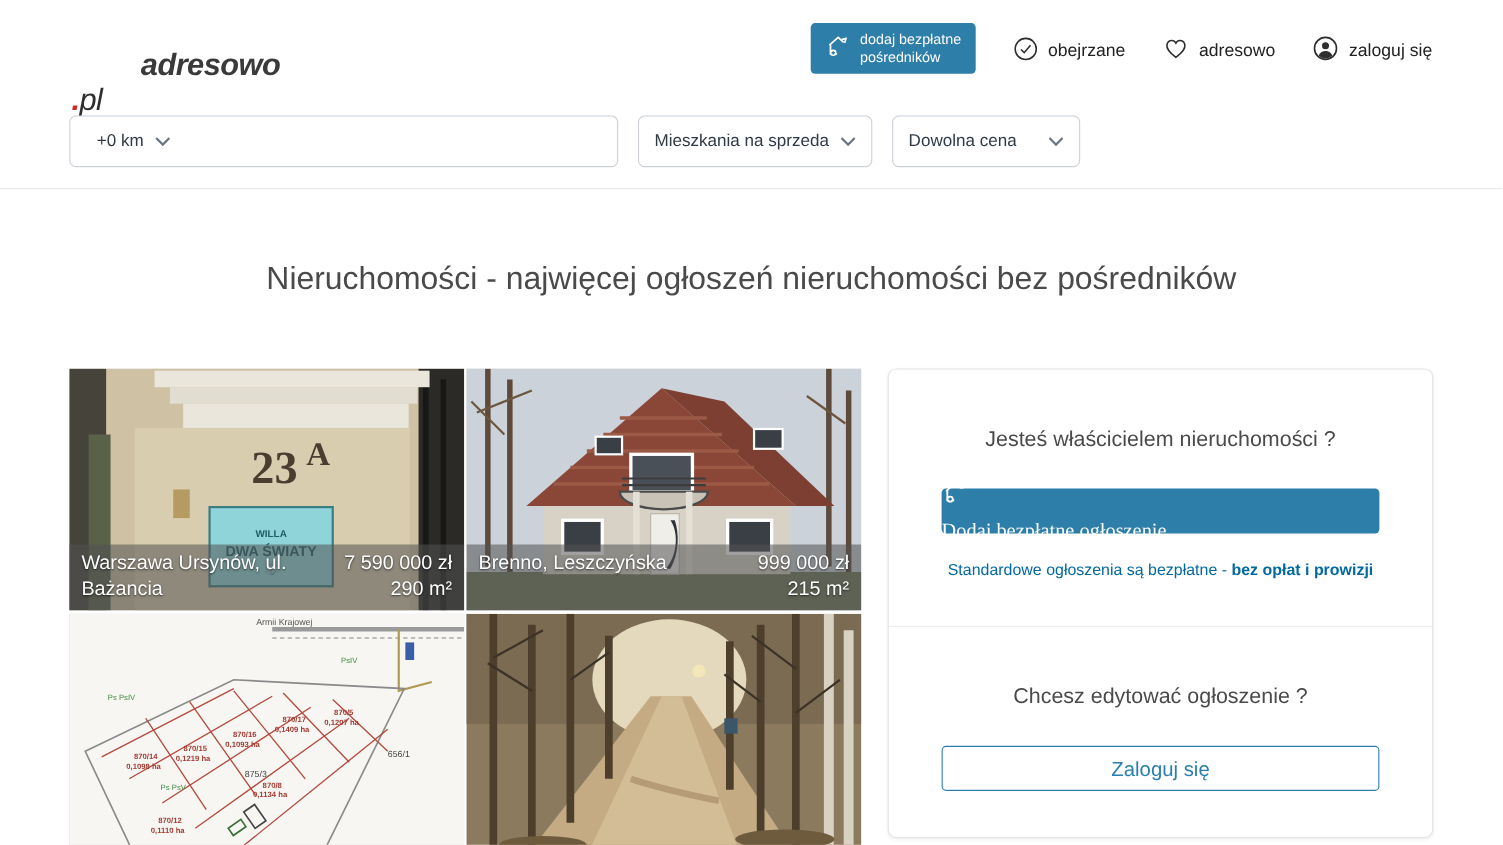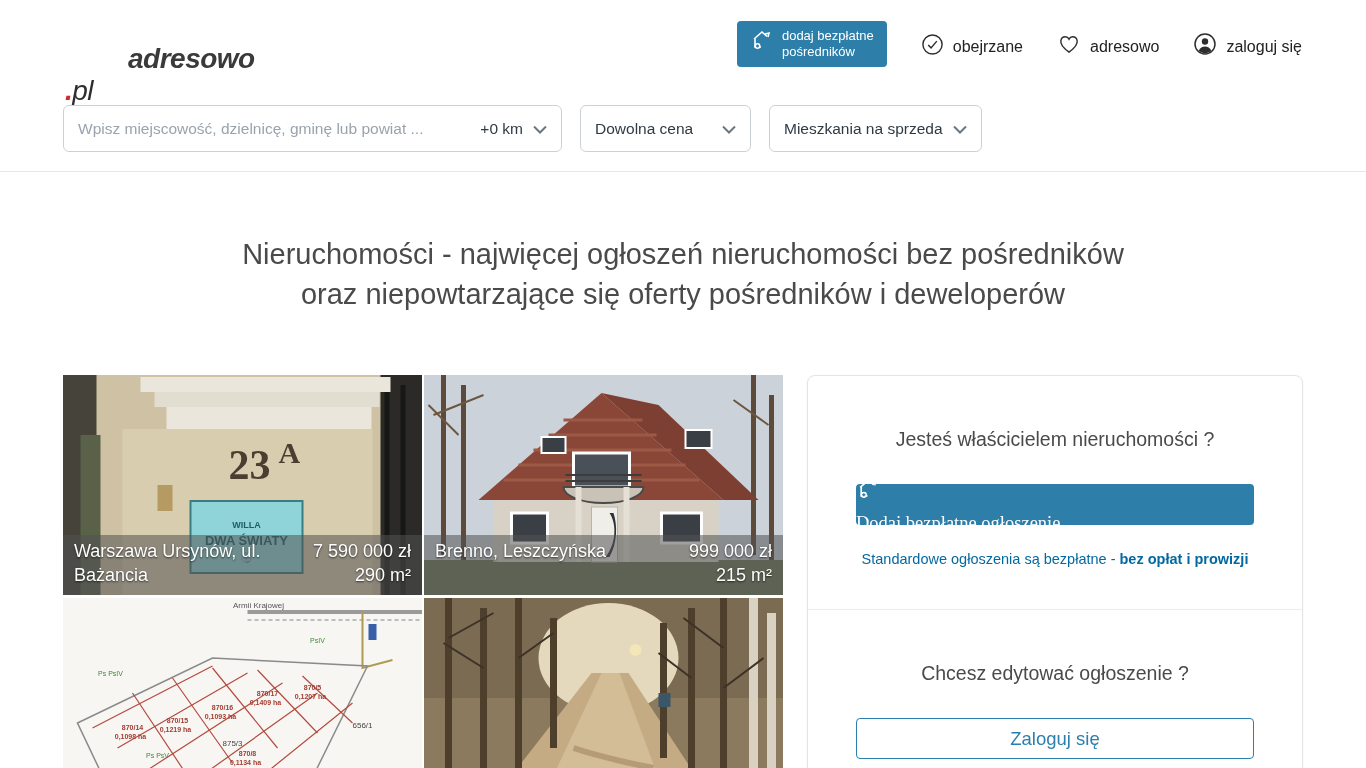--- a/index.html
+++ b/index.html
@@ -7,21 +7,21 @@
     font-family:"Liberation Sans", sans-serif; color:#333; }
 
   
   .header { display:flex; justify-content:space-between; align-items:center;
     padding:0 64px 0 65px; height:88px; background:#fff; }
   .logo { font-size:28px; font-style:italic; letter-spacing:-0.5px; cursor:pointer; white-space:nowrap; }
   .logo .main { font-weight:700; color:#3a3a3a; }
   .logo .dot  { font-weight:700; color:#d22a2a; }
   .logo .tld  { font-weight:400; color:#2e2e2e; }
   .header-right { display:flex; align-items:center; gap:34px; }
-  .btn-add-sm { display:flex; align-items:flex-start; gap:8px; background:#2d7ea9; color:#fff;
+  .btn-add-sm { display:flex; align-items:center; gap:8px; background:#2d7ea9; color:#fff;
     border:none; border-radius:4px; padding:7px 13px; font-size:13px; line-height:1.25;
     text-align:left; cursor:pointer; font-family:inherit; }
   .nav-item { display:flex; align-items:flex-end; gap:9px; font-size:16px; color:#222; cursor:pointer; }
   .nav-item svg { display:block; }
 
   
   .search-row { display:flex; gap:18px; padding:0 63px; margin-top:17px; }
   .field { border:1px solid #ccd1d7; border-radius:6px; height:47px; display:flex;
     align-items:center; padding:0 14px; background:#fff; font-size:15.5px; color:#3f4b58; }
   .loc-box { width:499px; }
@@ -120,56 +120,54 @@
           <path d="M5.8 18.5 C7 15.5 9.3 14.4 12 14.4 C14.7 14.4 17 15.5 18.2 18.5 C16.6 20.2 14.4 21.2 12 21.2 C9.6 21.2 7.4 20.2 5.8 18.5 Z" fill="#2e2e2e"></path>
         </svg>
       </span>
       <span>zaloguj się</span>
     </div>
   </div>
 </div>
 
 <div class="search-row">
   <div class="field loc-box">
-    <input type="text" placeholder="Wpisz miejscowość, dzielnicę, gminę lub powiat ..." style="">
     <div class="radius">
       <span>+0 km</span>
       <span>
         <svg width="14" height="9" viewBox="0 0 14 9" fill="none" stroke="#6b7683" stroke-width="2">
             <path d="M1 1.5 L7 7.5 L13 1.5"></path>
           </svg>
       </span>
     </div>
+  </div>
+
+  <div class="field select-box cat-box">
+    <span class="val">Mieszkania na sprzeda</span>
+    <span>
+      <svg width="14" height="9" viewBox="0 0 14 9" fill="none" stroke="#6b7683" stroke-width="2">
+          <path d="M1 1.5 L7 7.5 L13 1.5"></path>
+        </svg>
+    </span>
   </div>
 
   <div class="field select-box price-box">
     <span class="val">Dowolna cena</span>
     <span>
       <svg width="14" height="9" viewBox="0 0 14 9" fill="none" stroke="#6b7683" stroke-width="2">
           <path d="M1 1.5 L7 7.5 L13 1.5"></path>
         </svg>
     </span>
   </div>
 
-  <div class="field select-box cat-box">
-    <span class="val">Mieszkania na sprzeda</span>
-    <span>
-      <svg width="14" height="9" viewBox="0 0 14 9" fill="none" stroke="#6b7683" stroke-width="2">
-          <path d="M1 1.5 L7 7.5 L13 1.5"></path>
-        </svg>
-    </span>
-  </div>
-
 </div>
 
 <div class="top-divider"></div>
 
 <h1 class="hero">
   <div>Nieruchomości - najwięcej ogłoszeń nieruchomości bez pośredników</div>
-  <div>oraz niepowtarzające się oferty pośredników i deweloperów</div>
 </h1>
 
 <div class="main">
 
   <div class="listings">
 
     <div class="card">
       <svg class="photo" viewBox="0 0 360 220" preserveAspectRatio="xMidYMid slice">
         <rect width="360" height="220" fill="#cfc2a4"></rect>
         <rect x="0" y="0" width="34" height="220" fill="#45433a"></rect>

